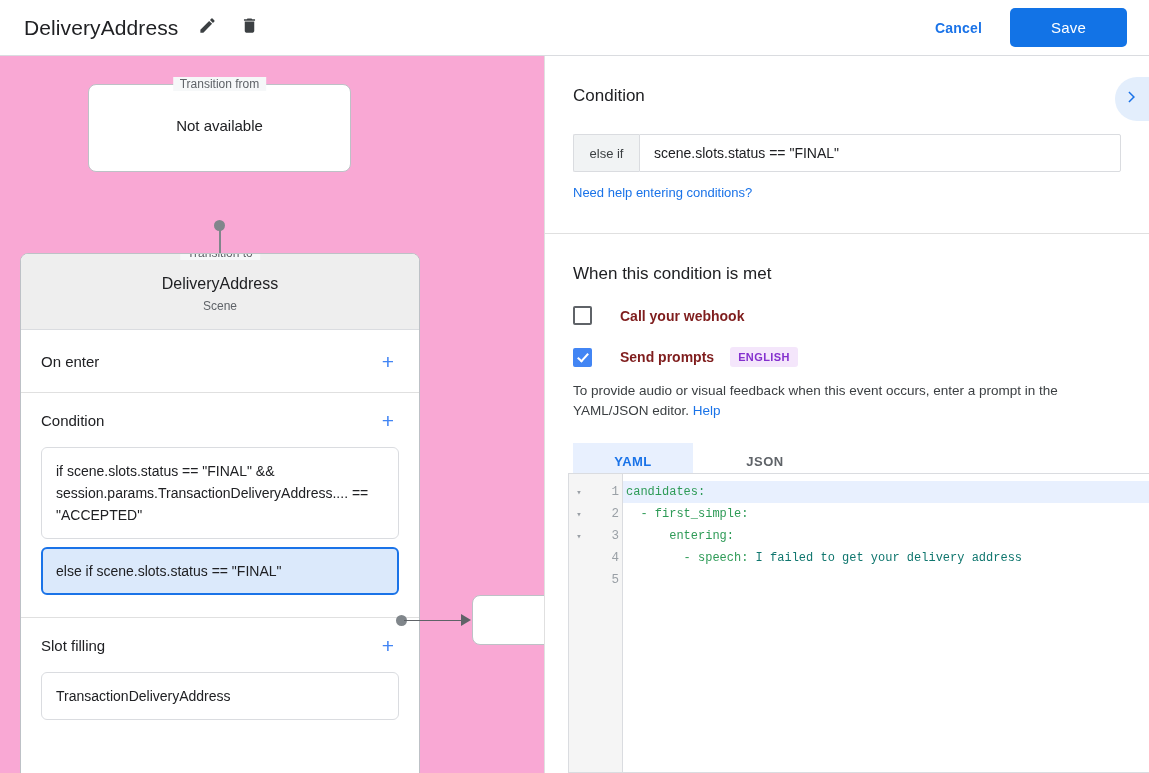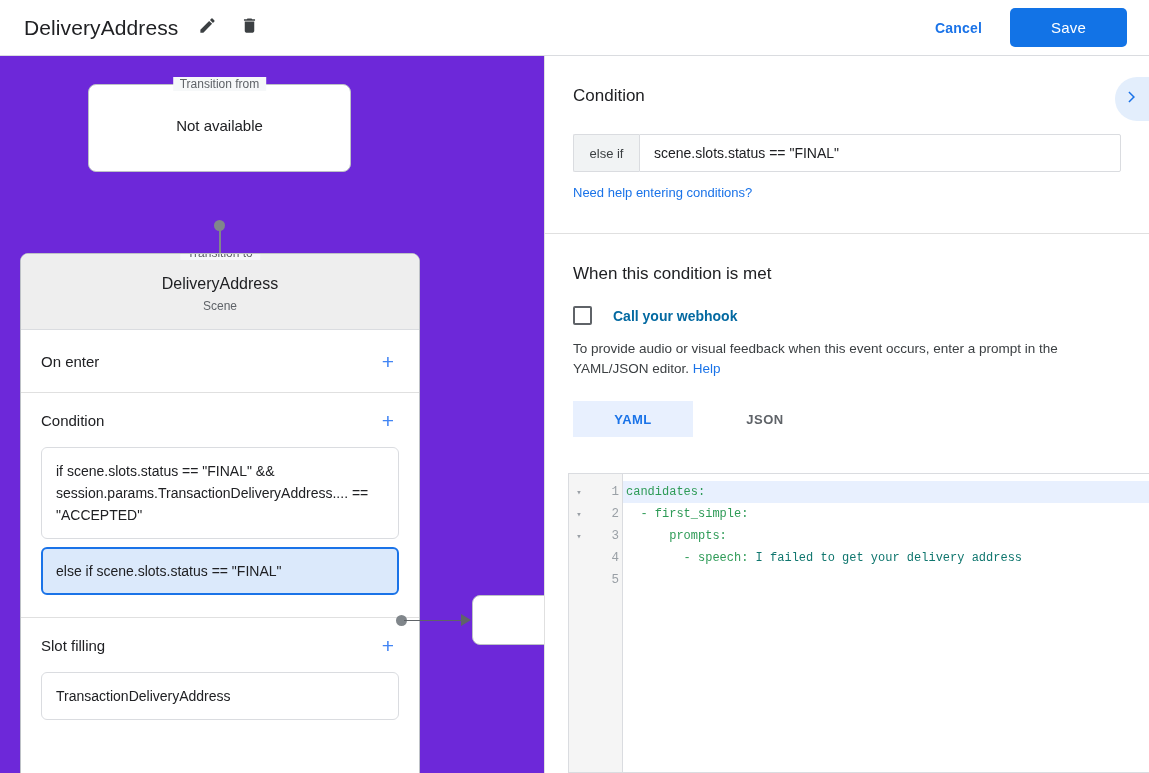--- a/index.html
+++ b/index.html
@@ -46,21 +46,21 @@
     background: #1273e6; border: none;
     padding: 11px 41px; border-radius: 5px;
     margin-left: 14px; margin-right: 22px;
     cursor: pointer; letter-spacing: .2px;
   }
 
   
   .canvas {
     position: absolute; left: 0; top: 56px;
     width: 545px; height: 717px;
-    background: #6d28d9;
+    background: #f9a8d4;
     overflow: hidden;
   }
 
   .fieldset {
     position: absolute;
     border: 1px solid #bdc1c6;
     border-radius: 8px;
     background: #ffffff;
   }
   .legend {
@@ -255,22 +255,22 @@
   }
   .cb.checked::after {
     content: "";
     position: absolute; left: 5px; top: 1px;
     width: 4px; height: 9px;
     border: solid #ffffff;
     border-width: 0 2px 2px 0;
     transform: rotate(42deg);
   }
   .cb-label {
-    margin-left: 21px;
-    font-size: 14px; font-weight: bold; color: #0369a1;
+    margin-left: 28px;
+    font-size: 14px; font-weight: bold; color: #7f1d1d;
   }
   .badge {
     margin-left: 16px;
     background: #f4e6fb;
     color: #8430ce;
     font-size: 11px;
     font-weight: bold;
     letter-spacing: .4px;
     padding: 4px 8px;
     border-radius: 3px;
@@ -441,20 +441,25 @@
   </div>
 
   <div class="panel-section">
     <div class="panel-h">When this condition is met</div>
 
     <div class="cbrow">
       <span class="cb"></span>
       <span class="cb-label">Call your webhook</span>
     </div>
 
+    <div class="cbrow">
+      <span class="cb checked"></span>
+      <span class="cb-label">Send prompts</span>
+      <span class="badge">ENGLISH</span>
+    </div>
 
     <div class="helptext">
       <span>To provide audio or visual feedback when this event occurs, enter a prompt in the YAML/JSON editor.</span>
       <span class="link">Help</span>
     </div>
 
     <div class="tabs">
       <div class="tab active">YAML</div>
       <div class="tab">JSON</div>
     </div>
@@ -480,17 +485,17 @@
         <span class="lineno">4</span>
       </div>
       <div class="gutter-row">
         <span class="fold"></span>
         <span class="lineno">5</span>
       </div>
     </div>
   <div class="code" id="code">
       <div class="code-row hl"><span class="tok-key">candidates:</span><span class="tok-plain"></span></div>
       <div class="code-row"><span class="tok-key">  - first_simple:</span><span class="tok-plain"></span></div>
-      <div class="code-row"><span class="tok-key">      prompts:</span><span class="tok-plain"></span></div>
+      <div class="code-row"><span class="tok-key">      entering:</span><span class="tok-plain"></span></div>
       <div class="code-row"><span class="tok-key">        - speech:</span><span class="tok-plain"> I failed to get your delivery address</span></div>
       <div class="code-row"><span class="tok-key"></span><span class="tok-plain"></span></div>
     </div>
 </div>
 
 </body></html>

